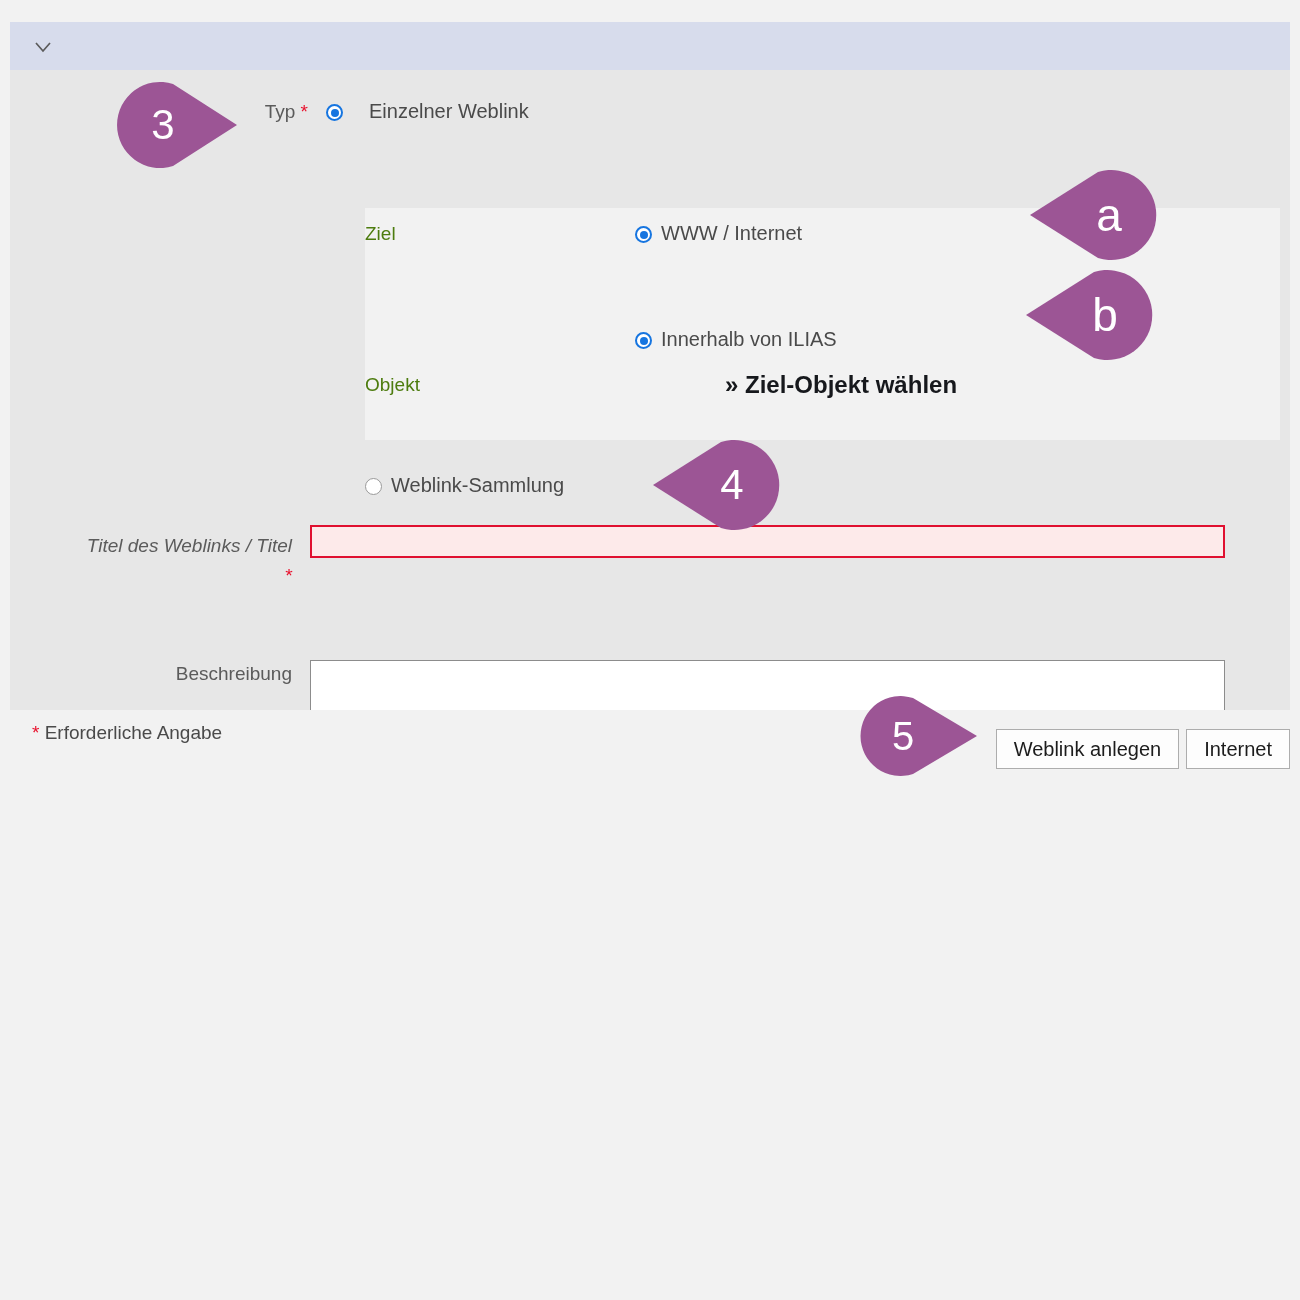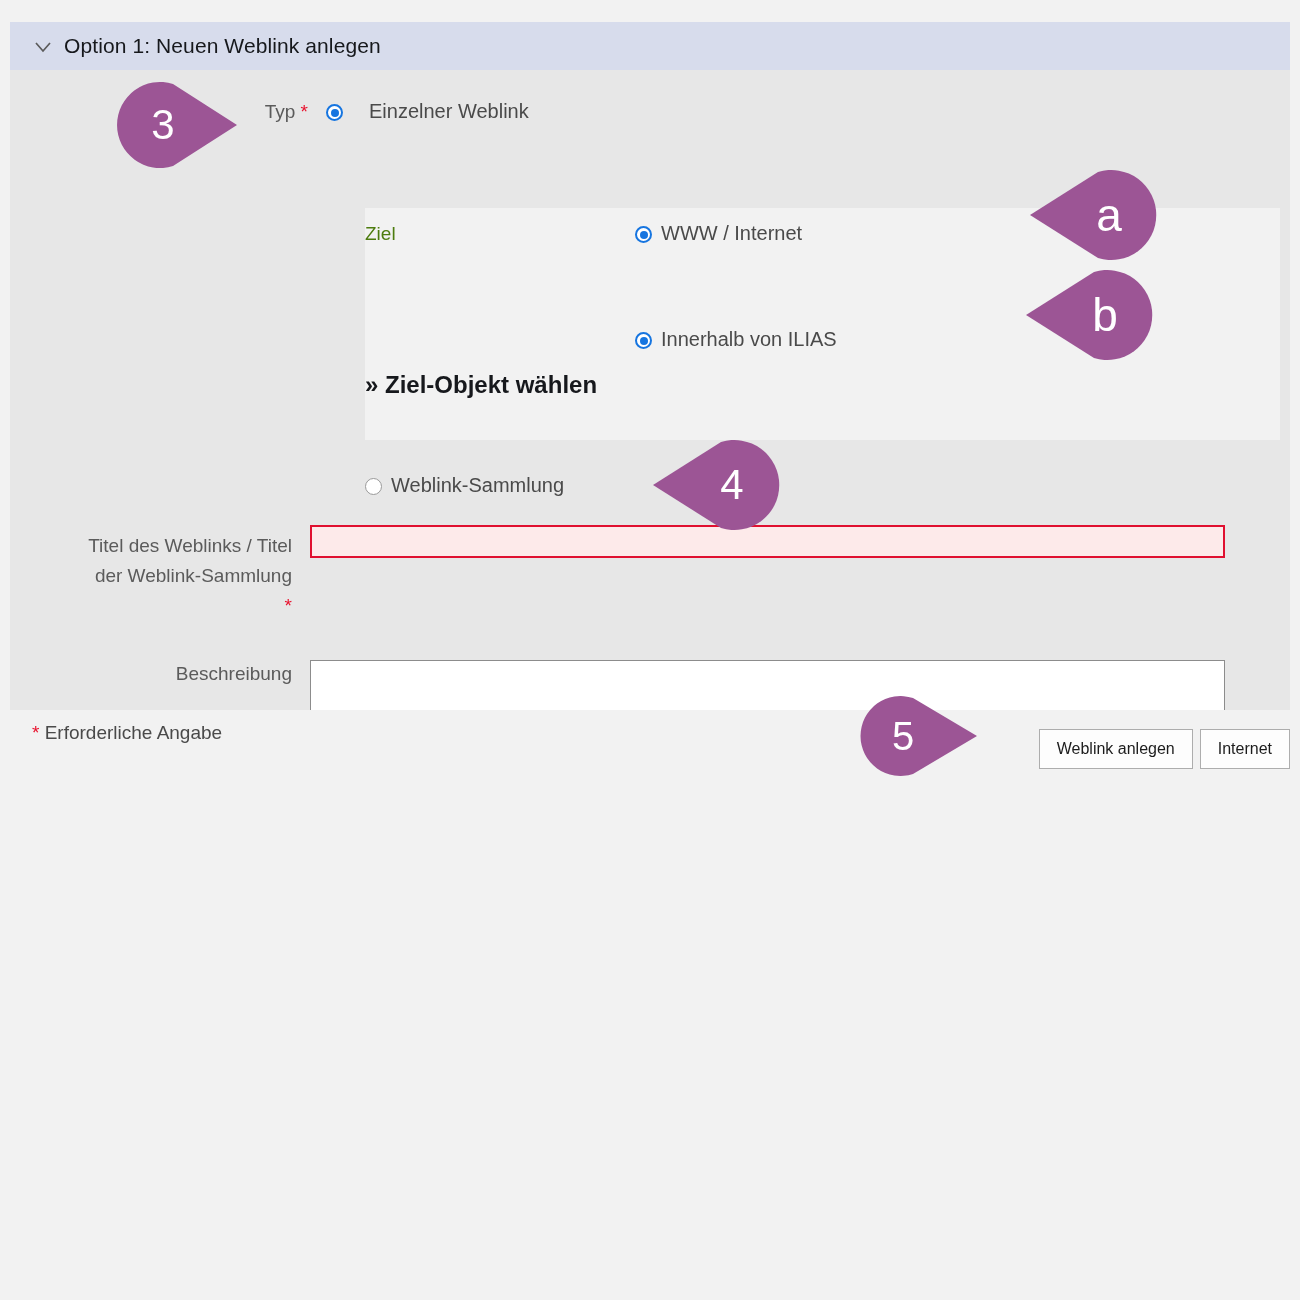--- a/index.html
+++ b/index.html
@@ -176,20 +176,21 @@
     display: flex;
     align-items: center;
     gap: 9px;
   }
 
   
   #row-titel { left: 0; top: 455px; width: 100%; }
   #row-titel .label-col {
     line-height: 30px;
     padding-top: 6px;
+    font-style: italic;
   }
   #titel-input {
     width: 915px;
     height: 33px;
     background: #fdeaea;
     border: 2px solid #e01030;
     box-sizing: border-box;
   }
 
   
@@ -231,21 +232,21 @@
   #footer-buttons {
     position: absolute;
     right: 0px;
     top: 19px;
     display: flex;
     gap: 7px;
   }
   .btn {
     background: #fdfdfd;
     border: 1px solid #adadad;
-    font-size: 16px;
+    font-size: 20px;
     color: #1c1c1c;
     padding: 8px 17px;
     font-family: "Liberation Sans", sans-serif;
     line-height: 22px;
     white-space: nowrap;
     cursor: pointer;
   }
 
   
   .pin {
@@ -276,21 +277,20 @@
 <body>
 
 <div id="form-card">
 
   <div id="panel-header">
     <span class="chevron-down">
       <svg width="22" height="22" viewBox="0 0 22 22">
         <path d="M4 7 L11 15 L18 7" fill="none" stroke="#5b5b5b" stroke-width="1.7"></path>
       </svg>
     </span>
-    <span id="panel-title">Option 1: Neuen Weblink anlegen</span>
   </div>
 
   <div id="form-body">
 
     <div class="form-row" id="row-typ">
       <div class="label-col">
         <span>Typ</span>
         <span class="req-star">*</span>
       </div>
       <div id="radio-einzelner-row">
@@ -308,34 +308,34 @@
       </div>
 
 
       <div class="sub-row" id="sub-row-ilias">
         <span class="sub-label"></span>
         <span class="radio checked"></span>
         <span class="radio-label" style="margin-left:9px;">Innerhalb von ILIAS</span>
       </div>
 
       <div class="sub-row" id="sub-row-objekt">
+        <span class="sub-label">Objekt</span>
         <span id="objekt-link">» Ziel-Objekt wählen</span>
       </div>
 
     </div>
 
     <div id="row-sammlung">
       <span class="radio unchecked"></span>
       <span class="radio-label">Weblink-Sammlung</span>
     </div>
 
     <div class="form-row" id="row-titel">
       <div class="label-col">
         <div>Titel des Weblinks / Titel</div>
-        <div>der Weblink-Sammlung</div>
         <div class="req-star">*</div>
       </div>
       <div id="titel-input"></div>
     </div>
 
     <div class="form-row" id="row-beschreibung">
       <div class="label-col">Beschreibung</div>
       <div id="beschreibung-textarea"></div>
     </div>
 

